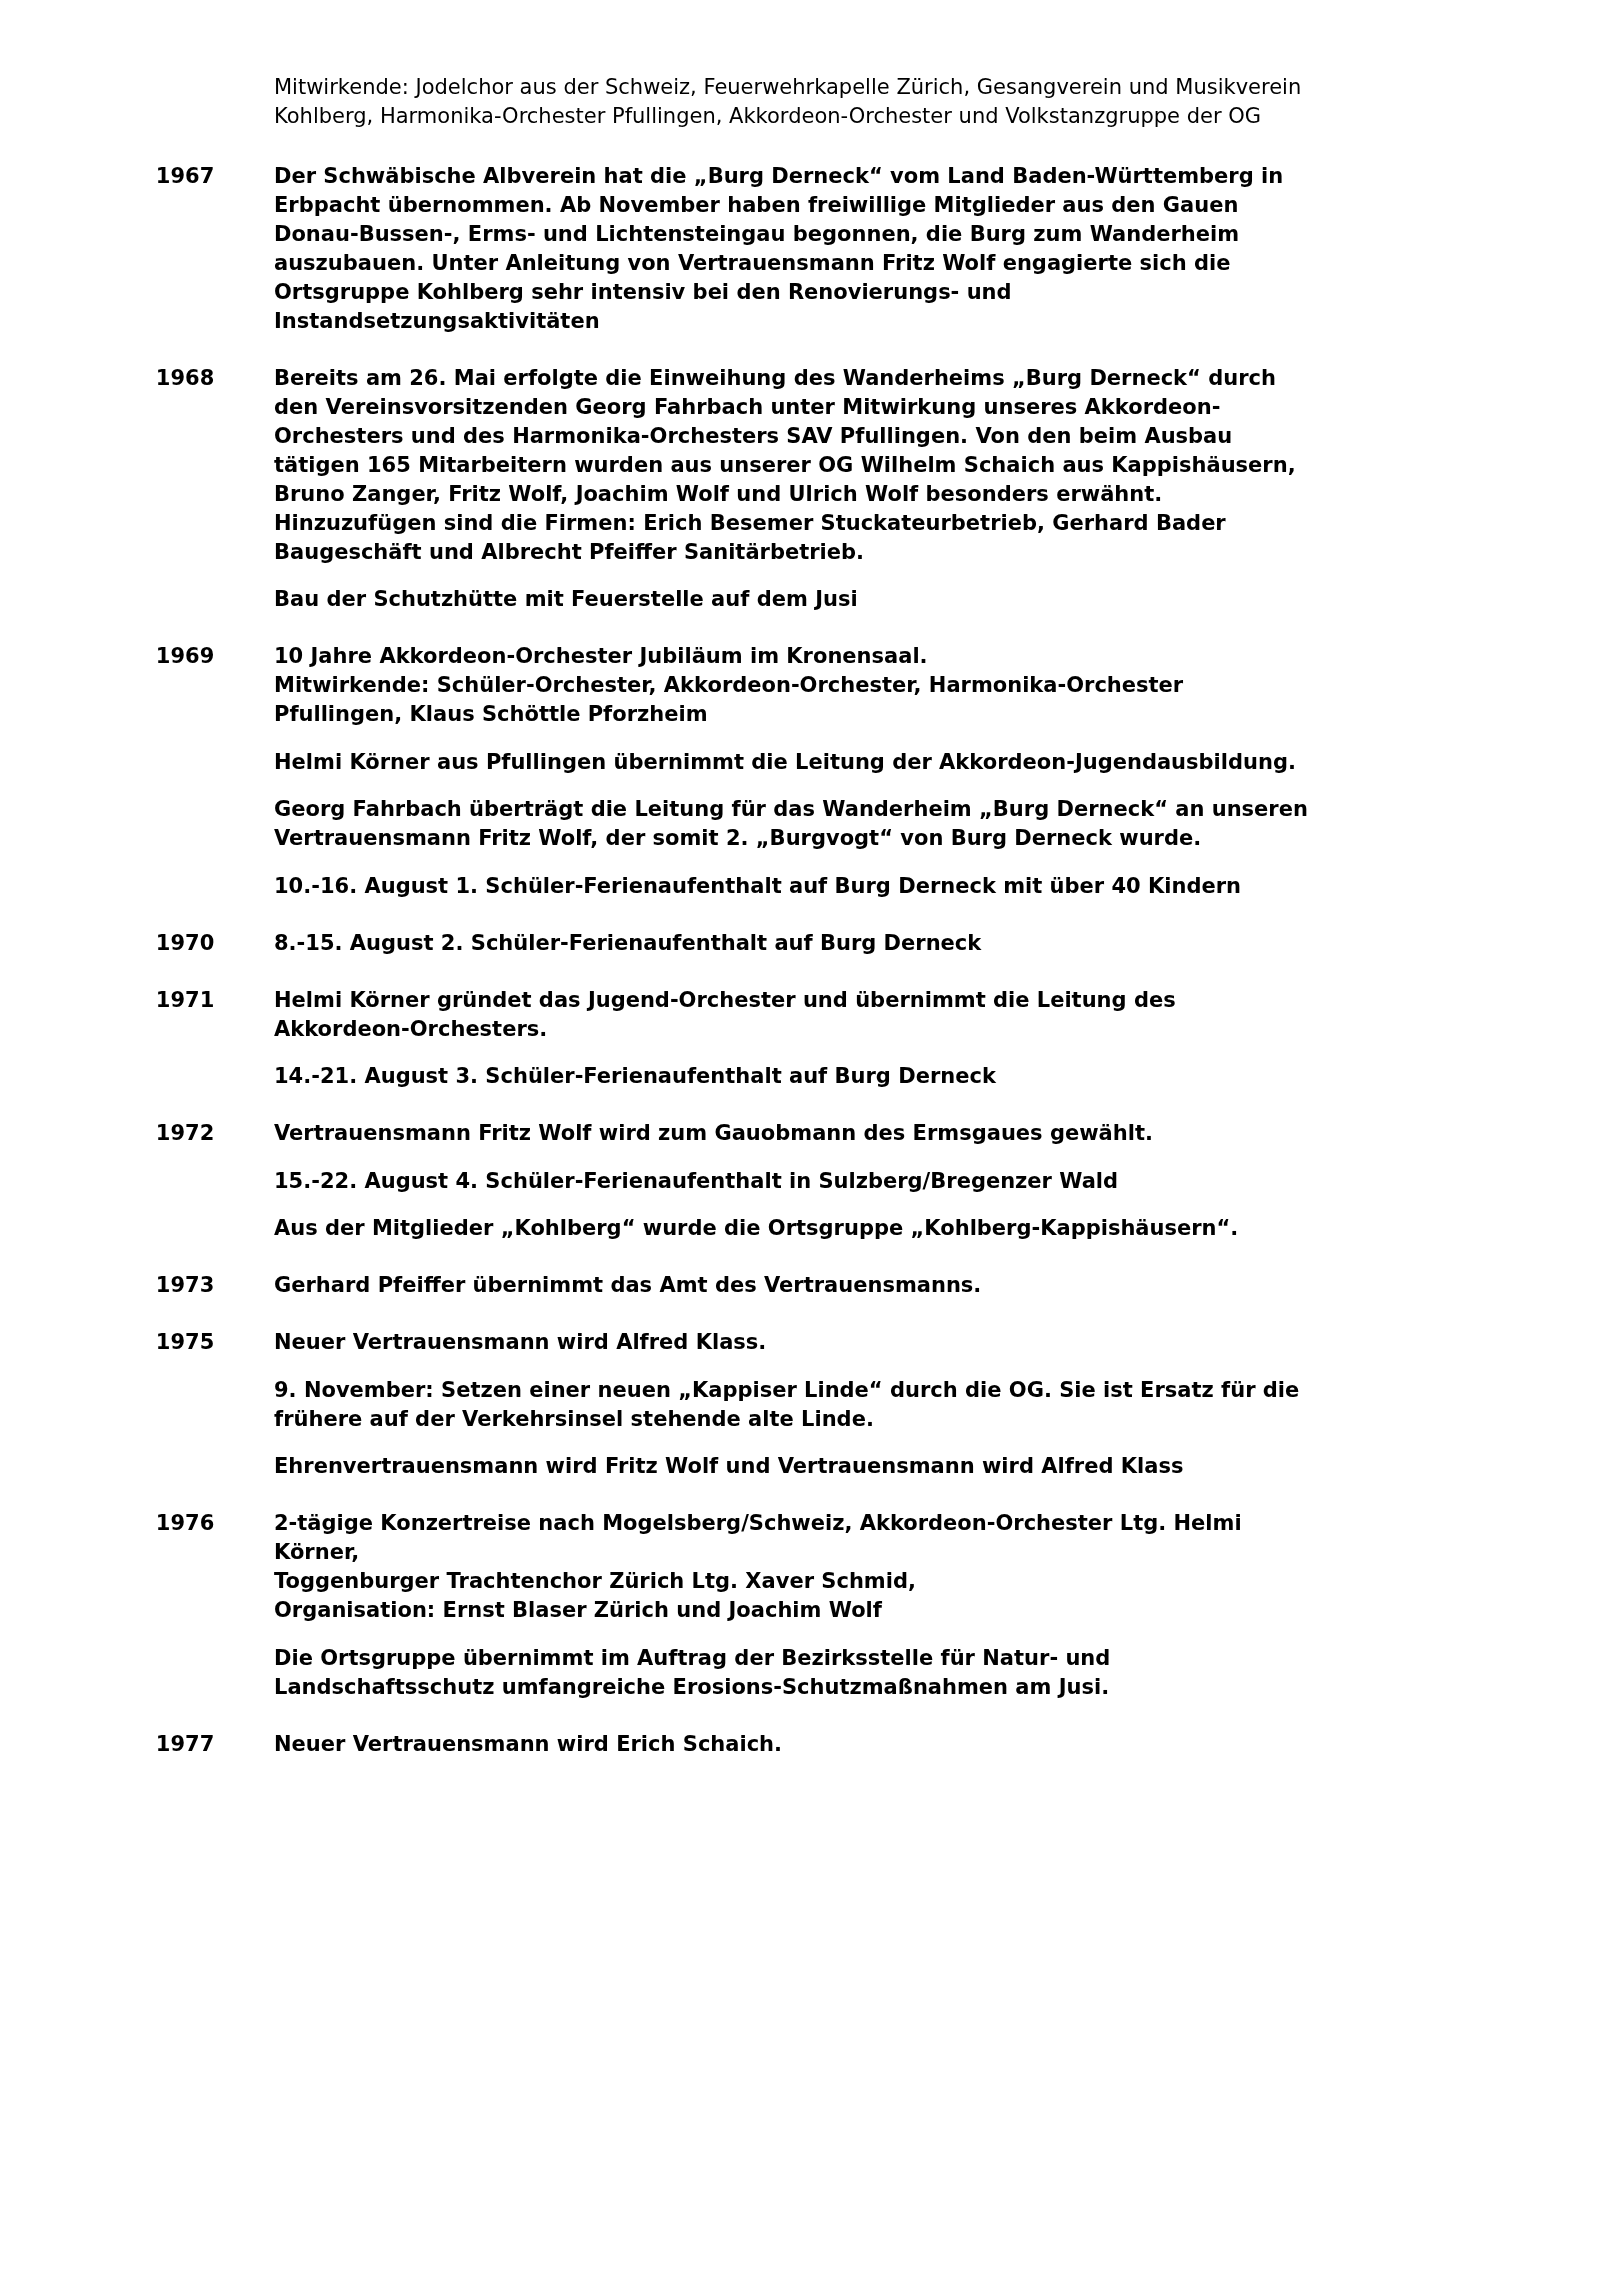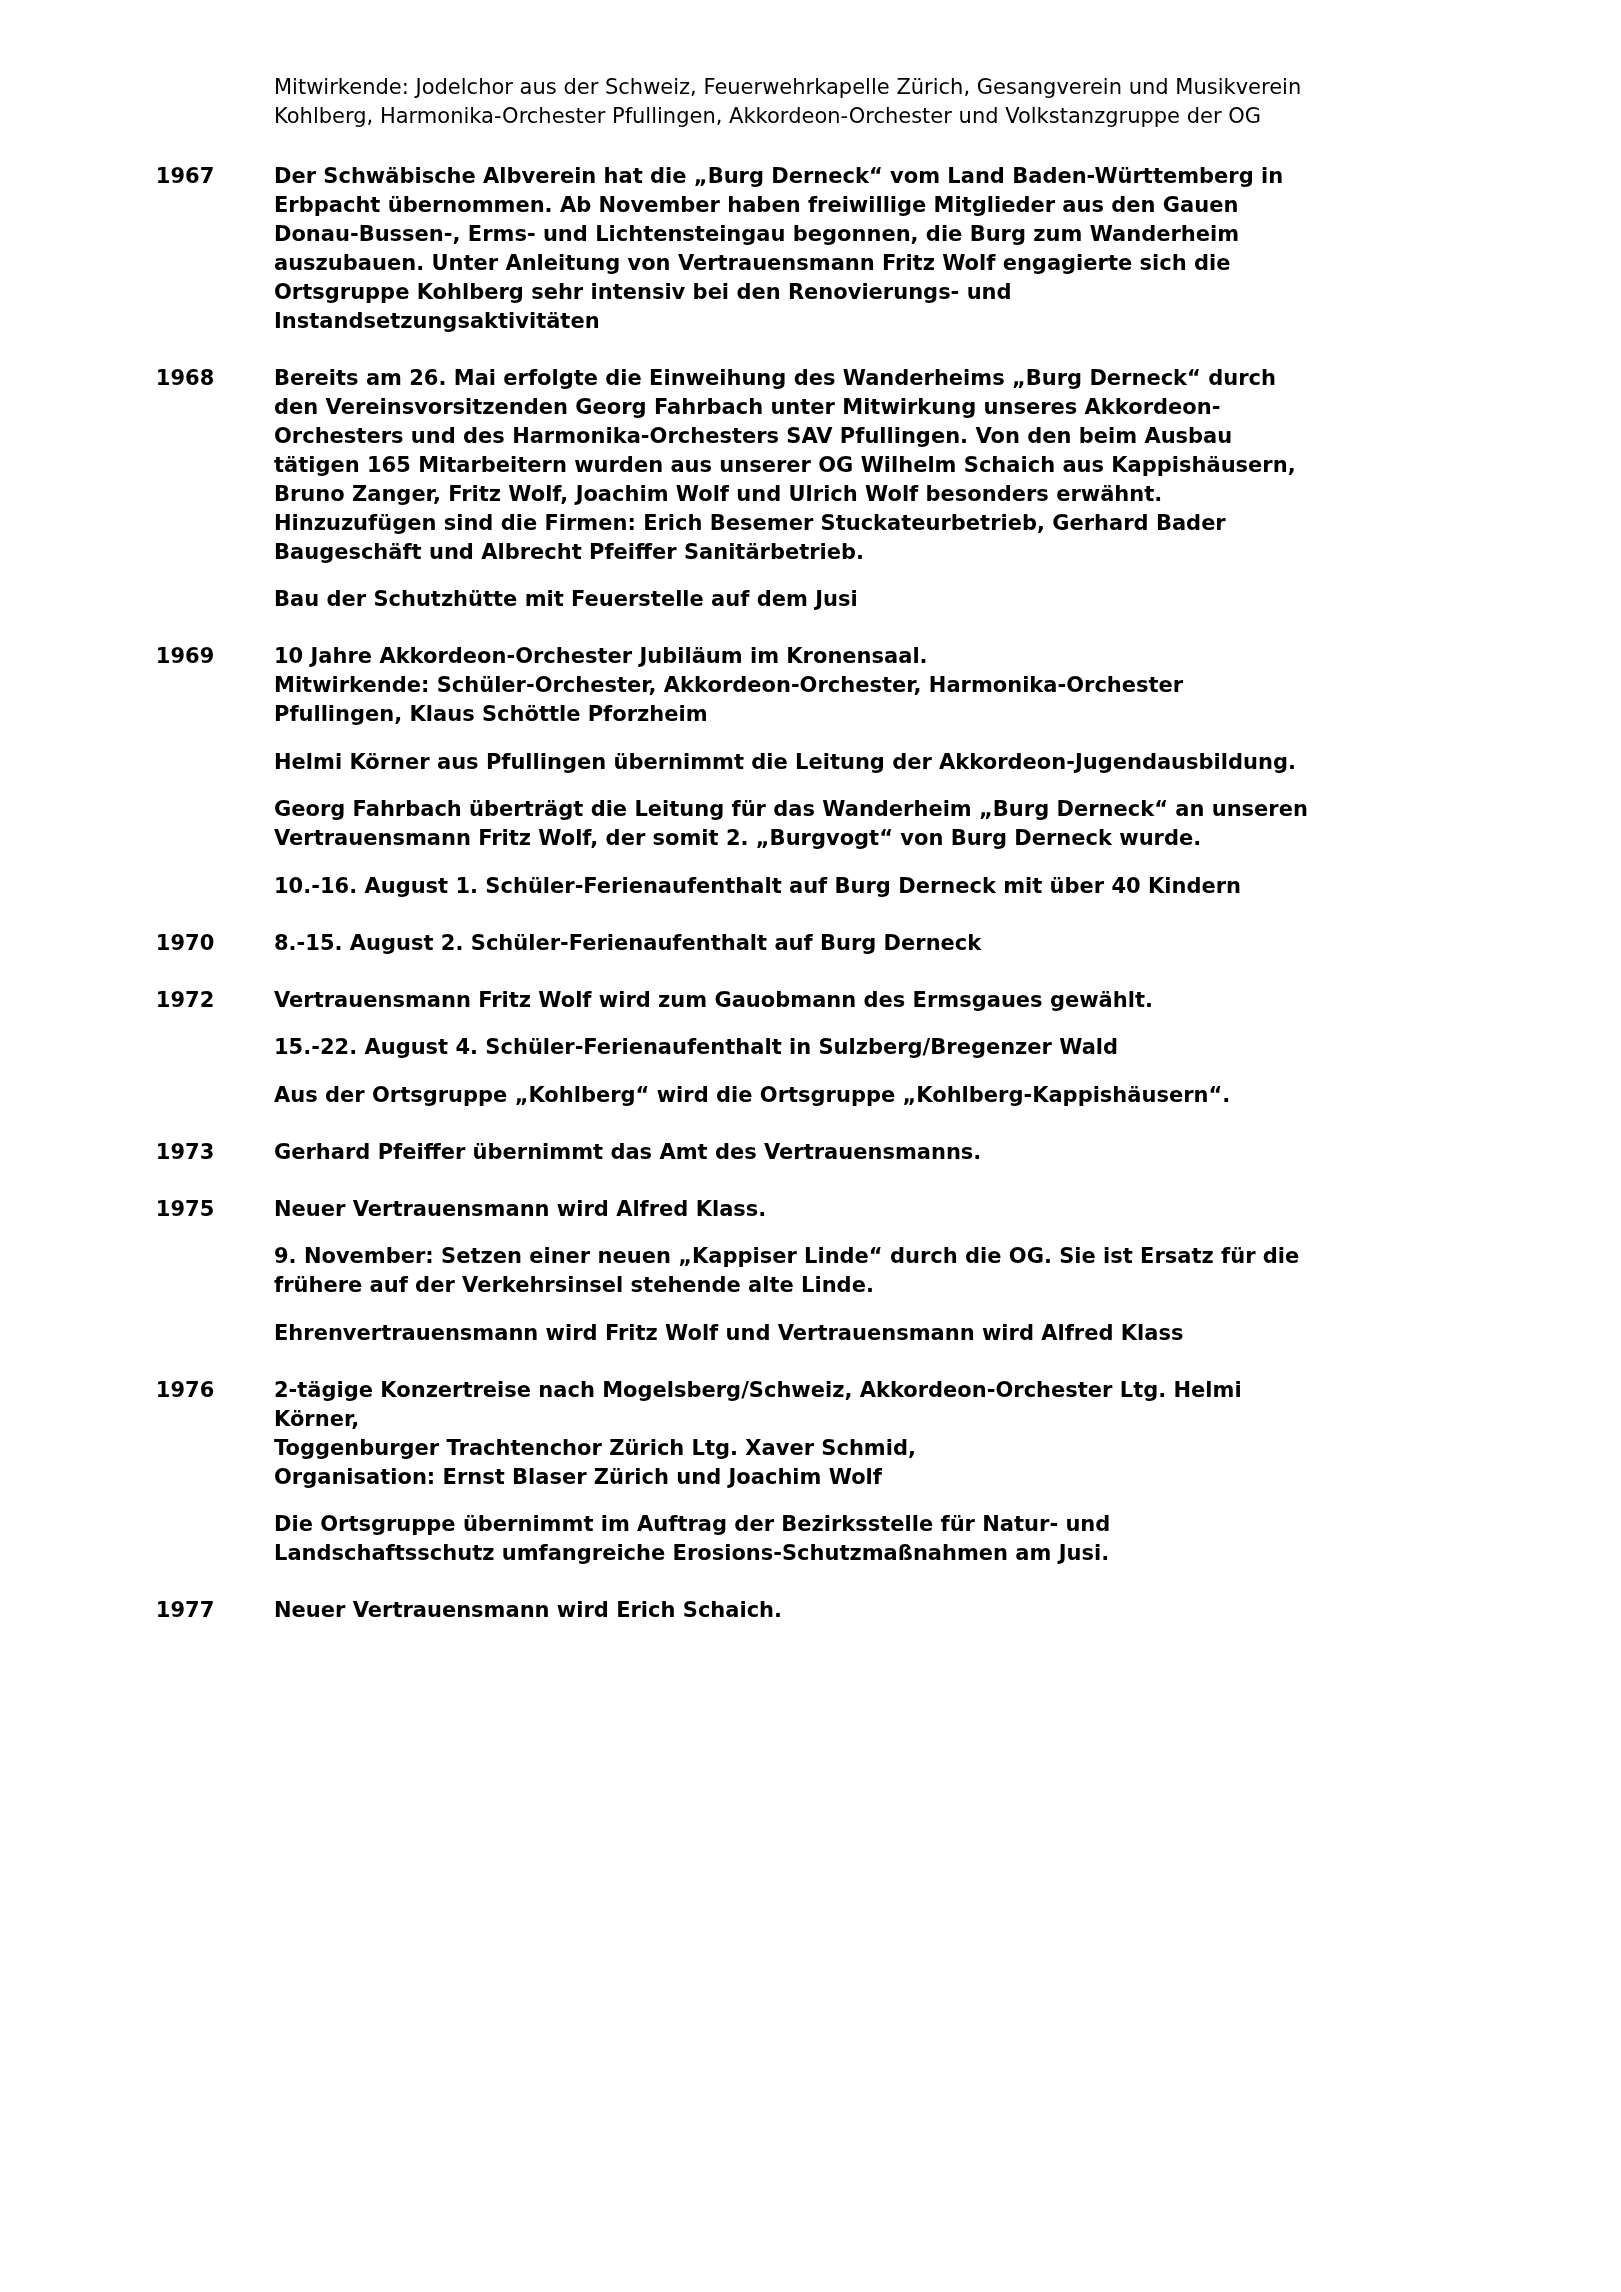--- a/index.html
+++ b/index.html
@@ -106,27 +106,34 @@
       </div>
     </div>
 
     <div class="entry">
       <div class="entry-year">1970</div>
       <div class="entry-body">
         <p class="para">8.-15. August 2. Schüler-Ferienaufenthalt auf Burg Derneck</p>
       </div>
     </div>
 
+    <div class="entry">
+      <div class="entry-year">1971</div>
+      <div class="entry-body">
+        <p class="para">Helmi Körner gründet das Jugend-Orchester und übernimmt die Leitung des Akkordeon-Orchesters.</p>
+        <p class="para gap">14.-21. August 3. Schüler-Ferienaufenthalt auf Burg Derneck</p>
+      </div>
+    </div>
 
     <div class="entry">
       <div class="entry-year">1972</div>
       <div class="entry-body">
         <p class="para">Vertrauensmann Fritz Wolf wird zum Gauobmann des Ermsgaues gewählt.</p>
         <p class="para gap">15.-22. August 4. Schüler-Ferienaufenthalt in Sulzberg/Bregenzer Wald</p>
-        <p class="para gap">Aus der Ortsgruppe „Kohlberg“ wird die Ortsgruppe „Kohlberg-Kappishäusern“.</p>
+        <p class="para gap">Aus der Mitglieder „Kohlberg“ wurde die Ortsgruppe „Kohlberg-Kappishäusern“.</p>
       </div>
     </div>
 
     <div class="entry">
       <div class="entry-year">1973</div>
       <div class="entry-body">
         <p class="para">Gerhard Pfeiffer übernimmt das Amt des Vertrauensmanns.</p>
       </div>
     </div>
 

